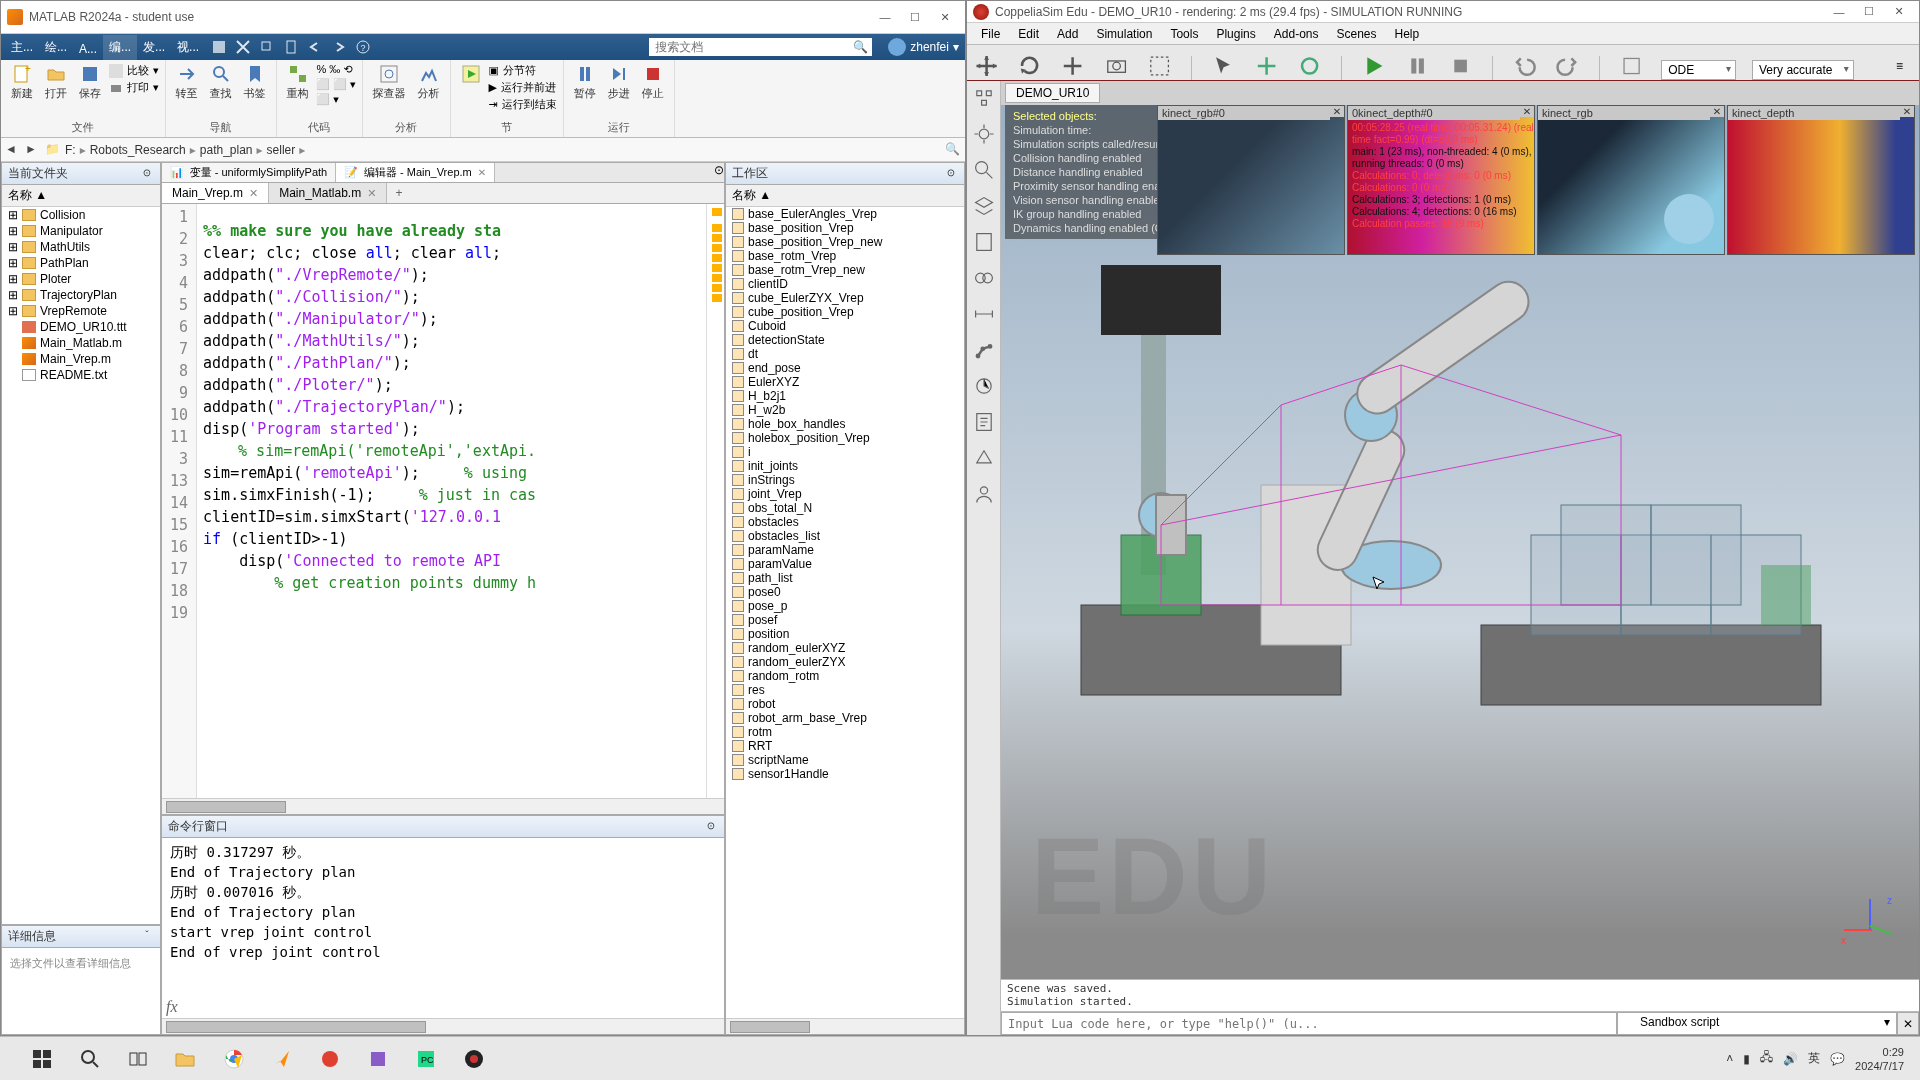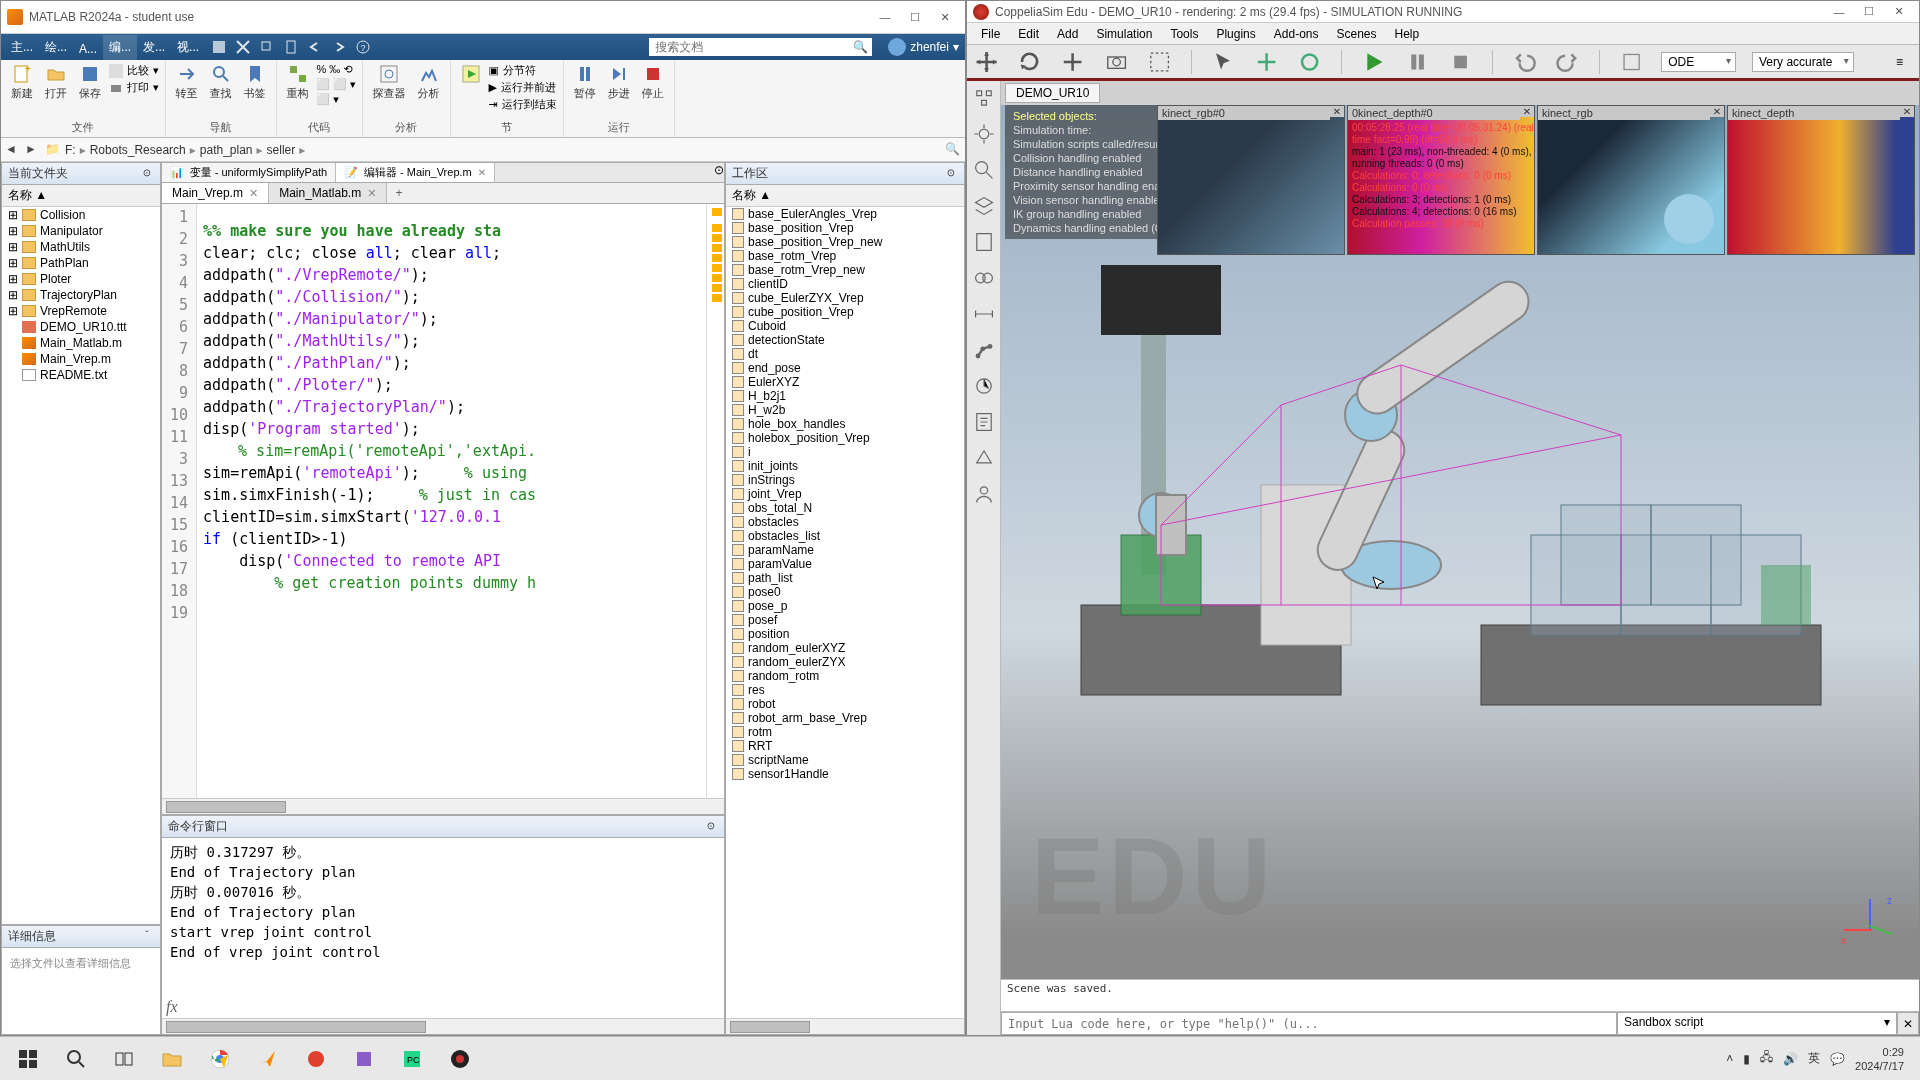--- a/index.html
+++ b/index.html
@@ -97,21 +97,21 @@
 .matlab-status { height: 22px; background: #f0f0f0; border-top: 1px solid #bbb; display: flex; align-items: center; padding: 0 8px; font-size: 11px; gap: 6px; }
 .status-led { width: 10px; height: 10px; background: #3a3; border-radius: 2px; }
 
 
 .coppelia { position: absolute; left: 966px; top: 0; width: 954px; height: 1036px; background: #e8e8e8; border: 1px solid #888; display: flex; flex-direction: column; }
 .coppelia-titlebar { height: 22px; background: #fff; display: flex; align-items: center; padding: 0 6px; border-bottom: 1px solid #ccc; }
 .coppelia-titlebar .logo { width: 16px; height: 16px; background: radial-gradient(circle,#e04030,#8a1a10); border-radius: 50%; margin-right: 6px; }
 .coppelia-menubar { height: 22px; background: #f0f0f0; display: flex; align-items: center; padding: 0 6px; gap: 2px; border-bottom: 1px solid #bbb; }
 .coppelia-menubar .mitem { padding: 2px 8px; cursor: pointer; font-size: 12px; }
 
-.coppelia-toolbar { height: 36px; background: #e8e8e8; display: flex; align-items: center; padding: 0 6px; gap: 16px; border-bottom: 3px solid #7f1d1d; }
+.coppelia-toolbar { height: 36px; background: #e8e8e8; display: flex; align-items: flex-end; padding: 0 6px; gap: 16px; border-bottom: 1px solid #7f1d1d; }
 .ctb { width: 30px; height: 28px; display: flex; align-items: center; justify-content: center; cursor: pointer; border: 1px solid transparent; }
 .ctb-sep { width: 1px; height: 24px; background: #bbb; margin: 0 2px; }
 .ctb-combo { border: 1px solid #aaa; background: #fff; padding: 2px 20px 2px 6px; font-size: 12px; position: relative; cursor: pointer; }
 .ctb-combo::after { content: "▾"; position: absolute; right: 4px; top: 2px; font-size: 10px; color: #666; }
 
 .coppelia-body { flex: 1; display: flex; min-height: 0; }
 .coppelia-ltb { width: 34px; background: #e8e8e8; border-right: 1px solid #bbb; display: flex; flex-direction: column; align-items: center; padding: 4px 0; gap: 10px; }
 .coppelia-ltb .ctb { width: 26px; height: 26px; }
 
 .coppelia-main { flex: 1; display: flex; flex-direction: column; min-width: 0; }
@@ -142,26 +142,26 @@
 .cam-overlay { position: absolute; top: 16px; left: 4px; font-size: 10px; line-height: 12px; }
 .cam-overlay .o-red { color: #ff4040; }
 .cam-overlay .o-blk { color: #101010; }
 
 .robot-arm { position: absolute; left: 60px; top: 120px; width: 780px; height: 520px; }
 .robot-arm svg { width: 100%; height: 100%; }
 
 .coppelia-log { height: 32px; background: #fff; border-top: 1px solid #bbb; font-family: Consolas, monospace; font-size: 11px; padding: 2px 6px; line-height: 13px; color: #333; }
 .coppelia-input-row { height: 24px; display: flex; border-top: 1px solid #bbb; }
 .coppelia-input-row input { flex: 1; border: 1px solid #aaa; padding: 2px 6px; font-size: 12px; font-family: Consolas, monospace; color: #888; }
-.coppelia-input-row .script-sel { width: 280px; border: 1px solid #aaa; background: #fff; padding: 2px 6px; font-size: 12px; position: relative; }
+.coppelia-input-row .script-sel { width: 280px; border: 1px solid #aaa; background: #fff; padding: 2px 22px; font-size: 12px; position: relative; }
 .coppelia-input-row .script-sel::after { content: "▾"; position: absolute; right: 6px; }
 
 
 .taskbar { position: absolute; left: 0; bottom: 0; width: 1920px; height: 44px; background: #e8e8e8; border-top: 1px solid #bbb; display: flex; align-items: center; padding: 0 4px; }
-.taskbar .tbtn { width: 48px; height: 40px; display: flex; align-items: center; justify-content: center; cursor: pointer; text-decoration: underline; }
+.taskbar .tbtn { width: 48px; height: 40px; display: flex; align-items: center; justify-content: flex-end; cursor: pointer; text-decoration: underline; }
 .taskbar .spacer { flex: 1; }
 .tray { display: flex; align-items: center; gap: 10px; padding: 0 12px; font-size: 12px; color: #333; }
 .tray .clock { text-align: right; line-height: 14px; font-size: 11px; }
 
 
 .ico svg, .ctb svg, .nav-ico svg { width: 100%; height: 100%; }
 </style>
 </head>
 <body>
 
@@ -991,20 +991,21 @@
             <div class="ax ax-x">x</div>
         </div>
         <div style="position:absolute;left:370px;top:470px;width:16px;height:16px;">
           <svg viewBox="0 0 16 16">
               <path d="M2 2l4 12 2-5 5-2z" fill="#fff" stroke="#000"></path>
             </svg>
         </div>
       </div>
       <div class="coppelia-log" id="cop-log">
           <div>Scene was saved.</div>
+          <div>Simulation started.</div>
         </div>
       <div class="coppelia-input-row">
         <input placeholder="Input Lua code here, or type &quot;help()&quot; (u..." style="">
         <div class="script-sel">Sandbox script</div>
         <div style="width:22px;display:flex;align-items:center;justify-content:center;border:1px solid #aaa;cursor:pointer;">✕</div>
       </div>
     </div>
   </div>
 </div>
 

